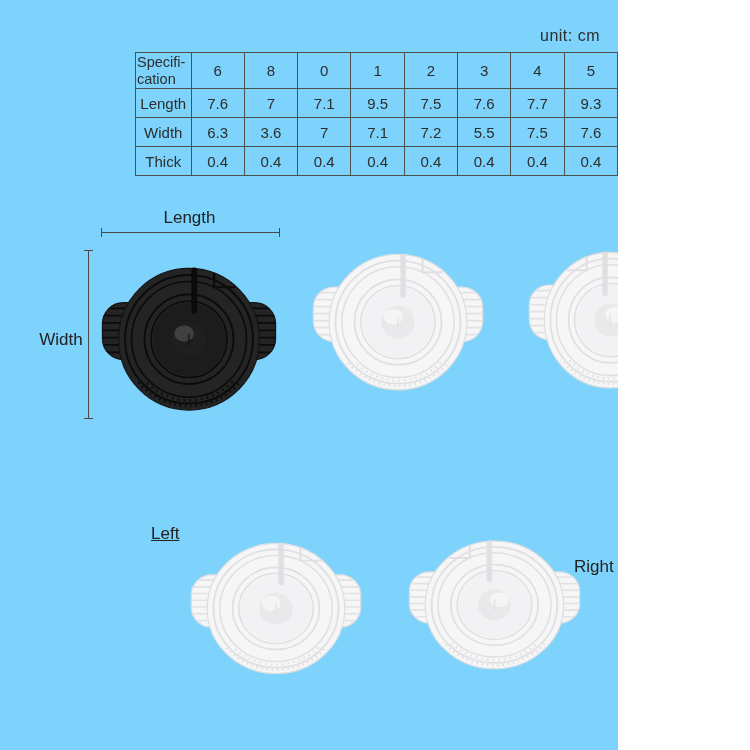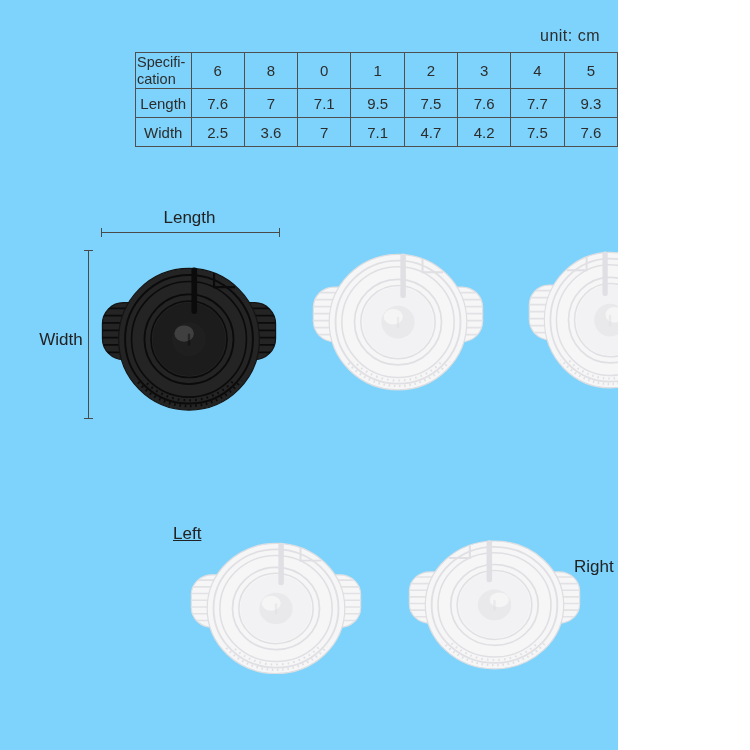--- a/index.html
+++ b/index.html
@@ -26,21 +26,21 @@
   .spec-table tr{height:29px;}
   .spec-table tr.r-head{height:36px;}
   .spec-table td.headcell{
     font-size:14.5px;text-align:left;padding:0 1px;line-height:1.12;word-break:break-all;
   }
 
   
   .anno-label{position:absolute;font-size:17px;color:#222;}
   .length-label{left:101px;top:208px;width:177px;text-align:center;}
   .width-label{left:35px;top:330px;width:52px;text-align:center;}
-  .left-label{left:173px;top:524px;text-decoration:underline;}
+  .left-label{left:151px;top:524px;text-decoration:underline;}
   .right-label{left:574px;top:557px;}
 
   .measure-h{
     position:absolute;left:101px;top:228px;width:177px;height:9px;
     border-left:1.5px solid #4a4a4a;border-right:1.5px solid #4a4a4a;
   }
   .measure-h .bar{position:absolute;left:0;right:0;top:3.5px;height:1.5px;background:#4a4a4a;}
   .measure-v{
     position:absolute;left:84px;top:250px;width:9px;height:167px;
     border-top:1.5px solid #4a4a4a;border-bottom:1.5px solid #4a4a4a;
@@ -136,28 +136,39 @@
         <td>7</td>
         <td>7.1</td>
         <td>9.5</td>
         <td>7.5</td>
         <td>7.6</td>
         <td>7.7</td>
         <td>9.3</td>
       </tr>
       <tr>
         <td>Width</td>
-        <td>2.5</td>
+        <td>6.3</td>
         <td>3.6</td>
         <td>7</td>
         <td>7.1</td>
-        <td>4.7</td>
-        <td>4.2</td>
+        <td>7.2</td>
+        <td>5.5</td>
         <td>7.5</td>
         <td>7.6</td>
+      </tr>
+      <tr>
+        <td>Thick</td>
+        <td>0.4</td>
+        <td>0.4</td>
+        <td>0.4</td>
+        <td>0.4</td>
+        <td>0.4</td>
+        <td>0.4</td>
+        <td>0.4</td>
+        <td>0.4</td>
       </tr>
     </tbody>
   </table>
 
   <div class="anno-label length-label">Length</div>
   <div class="measure-h">
       <span class="bar"></span>
     </div>
 
   <div class="anno-label width-label">Width</div>

